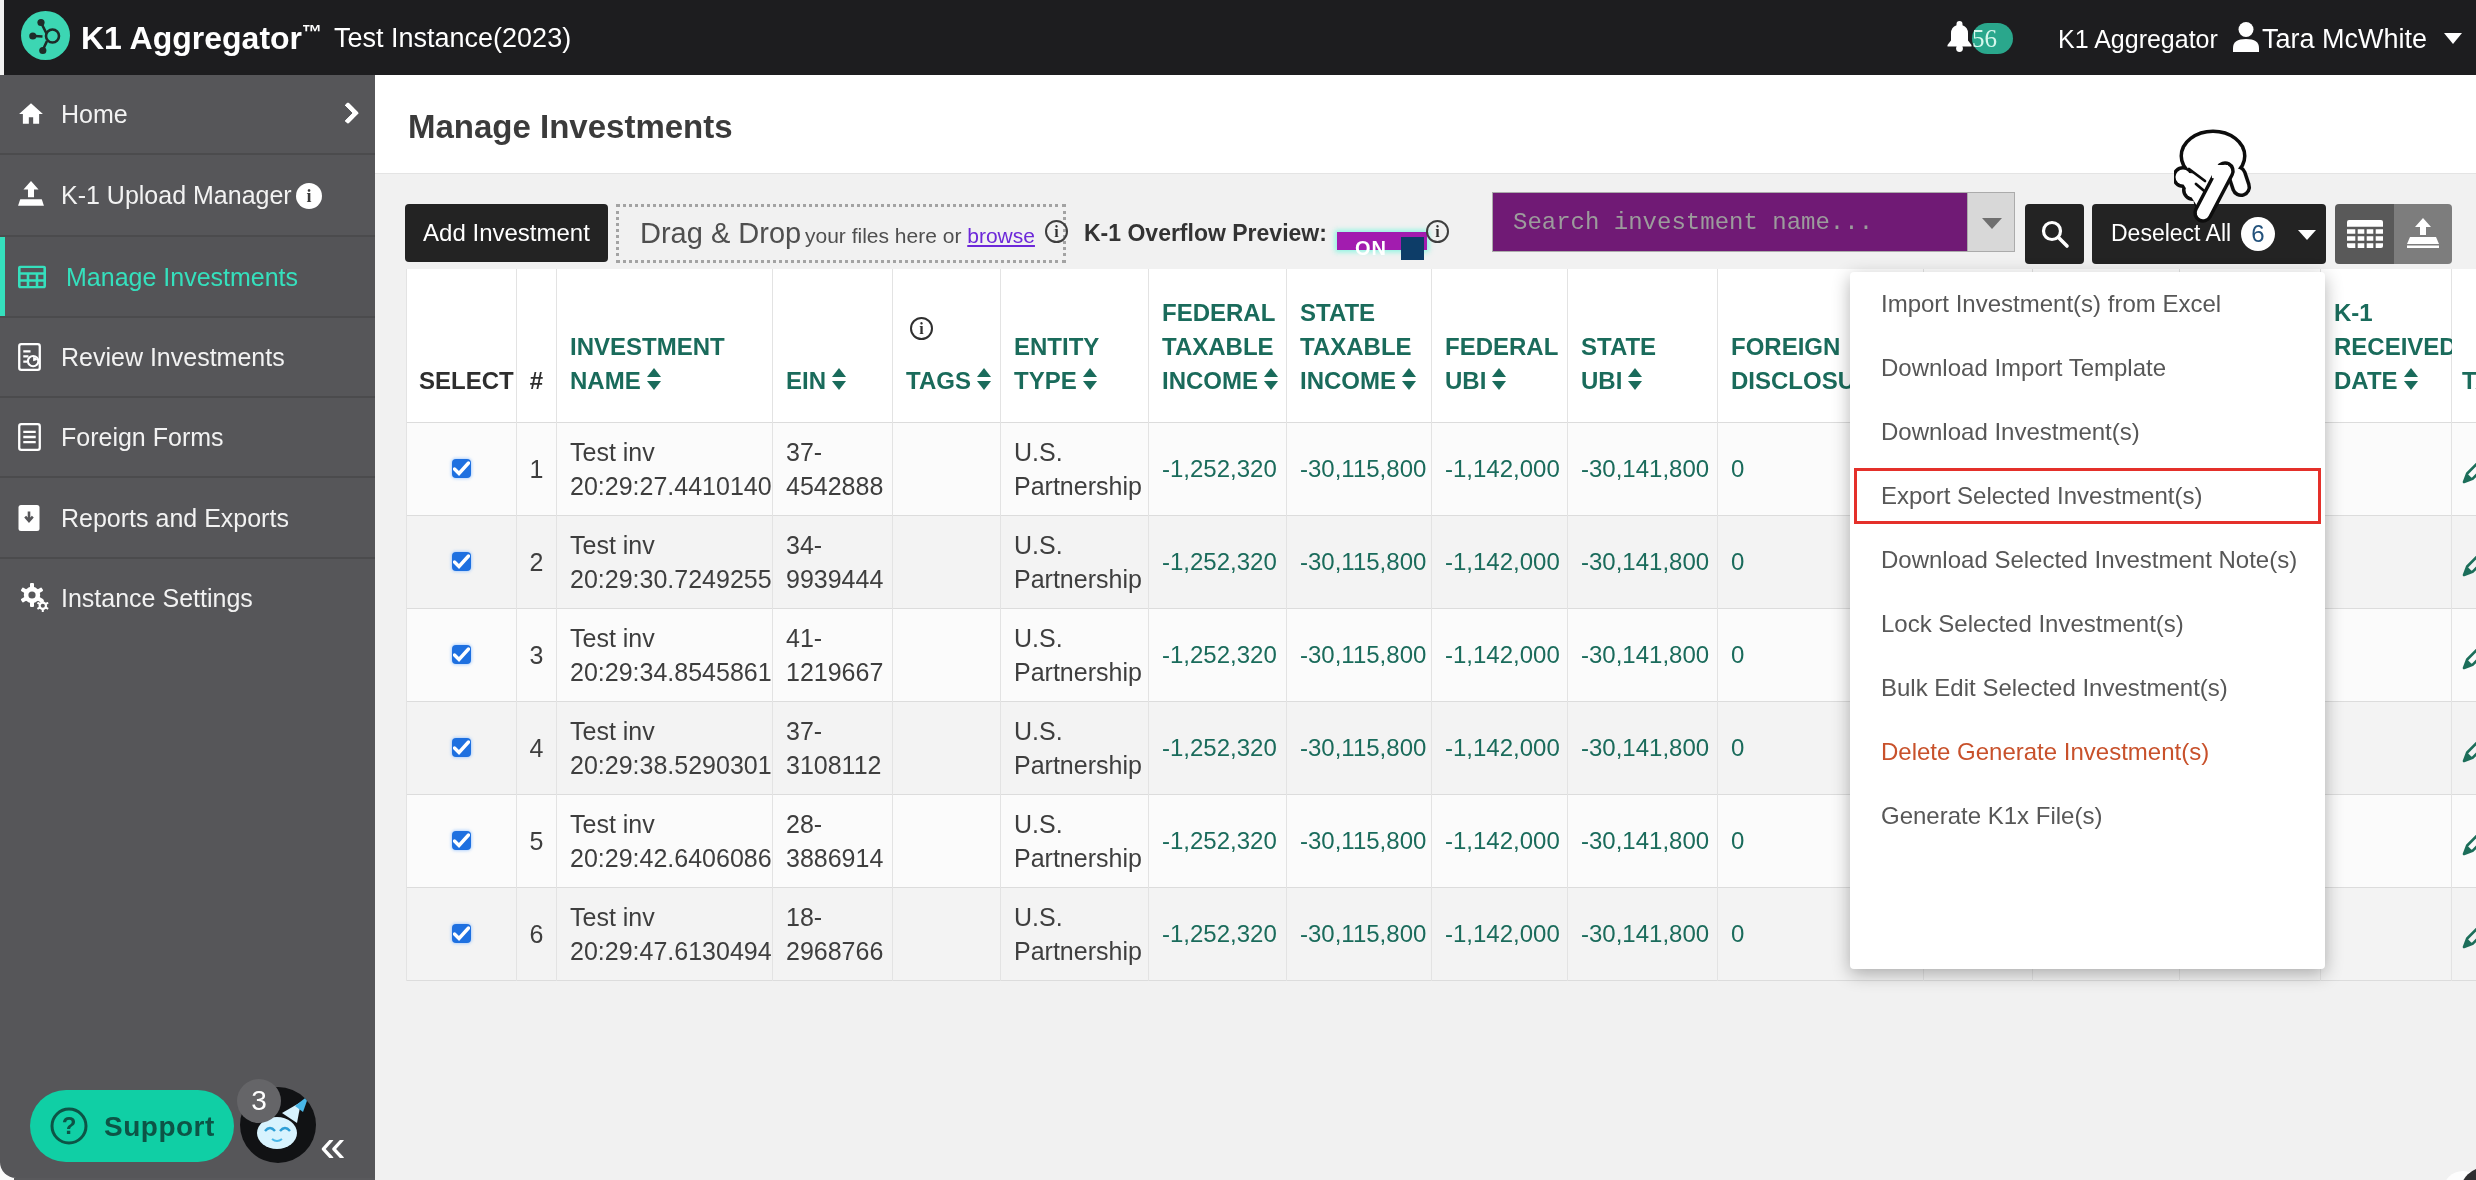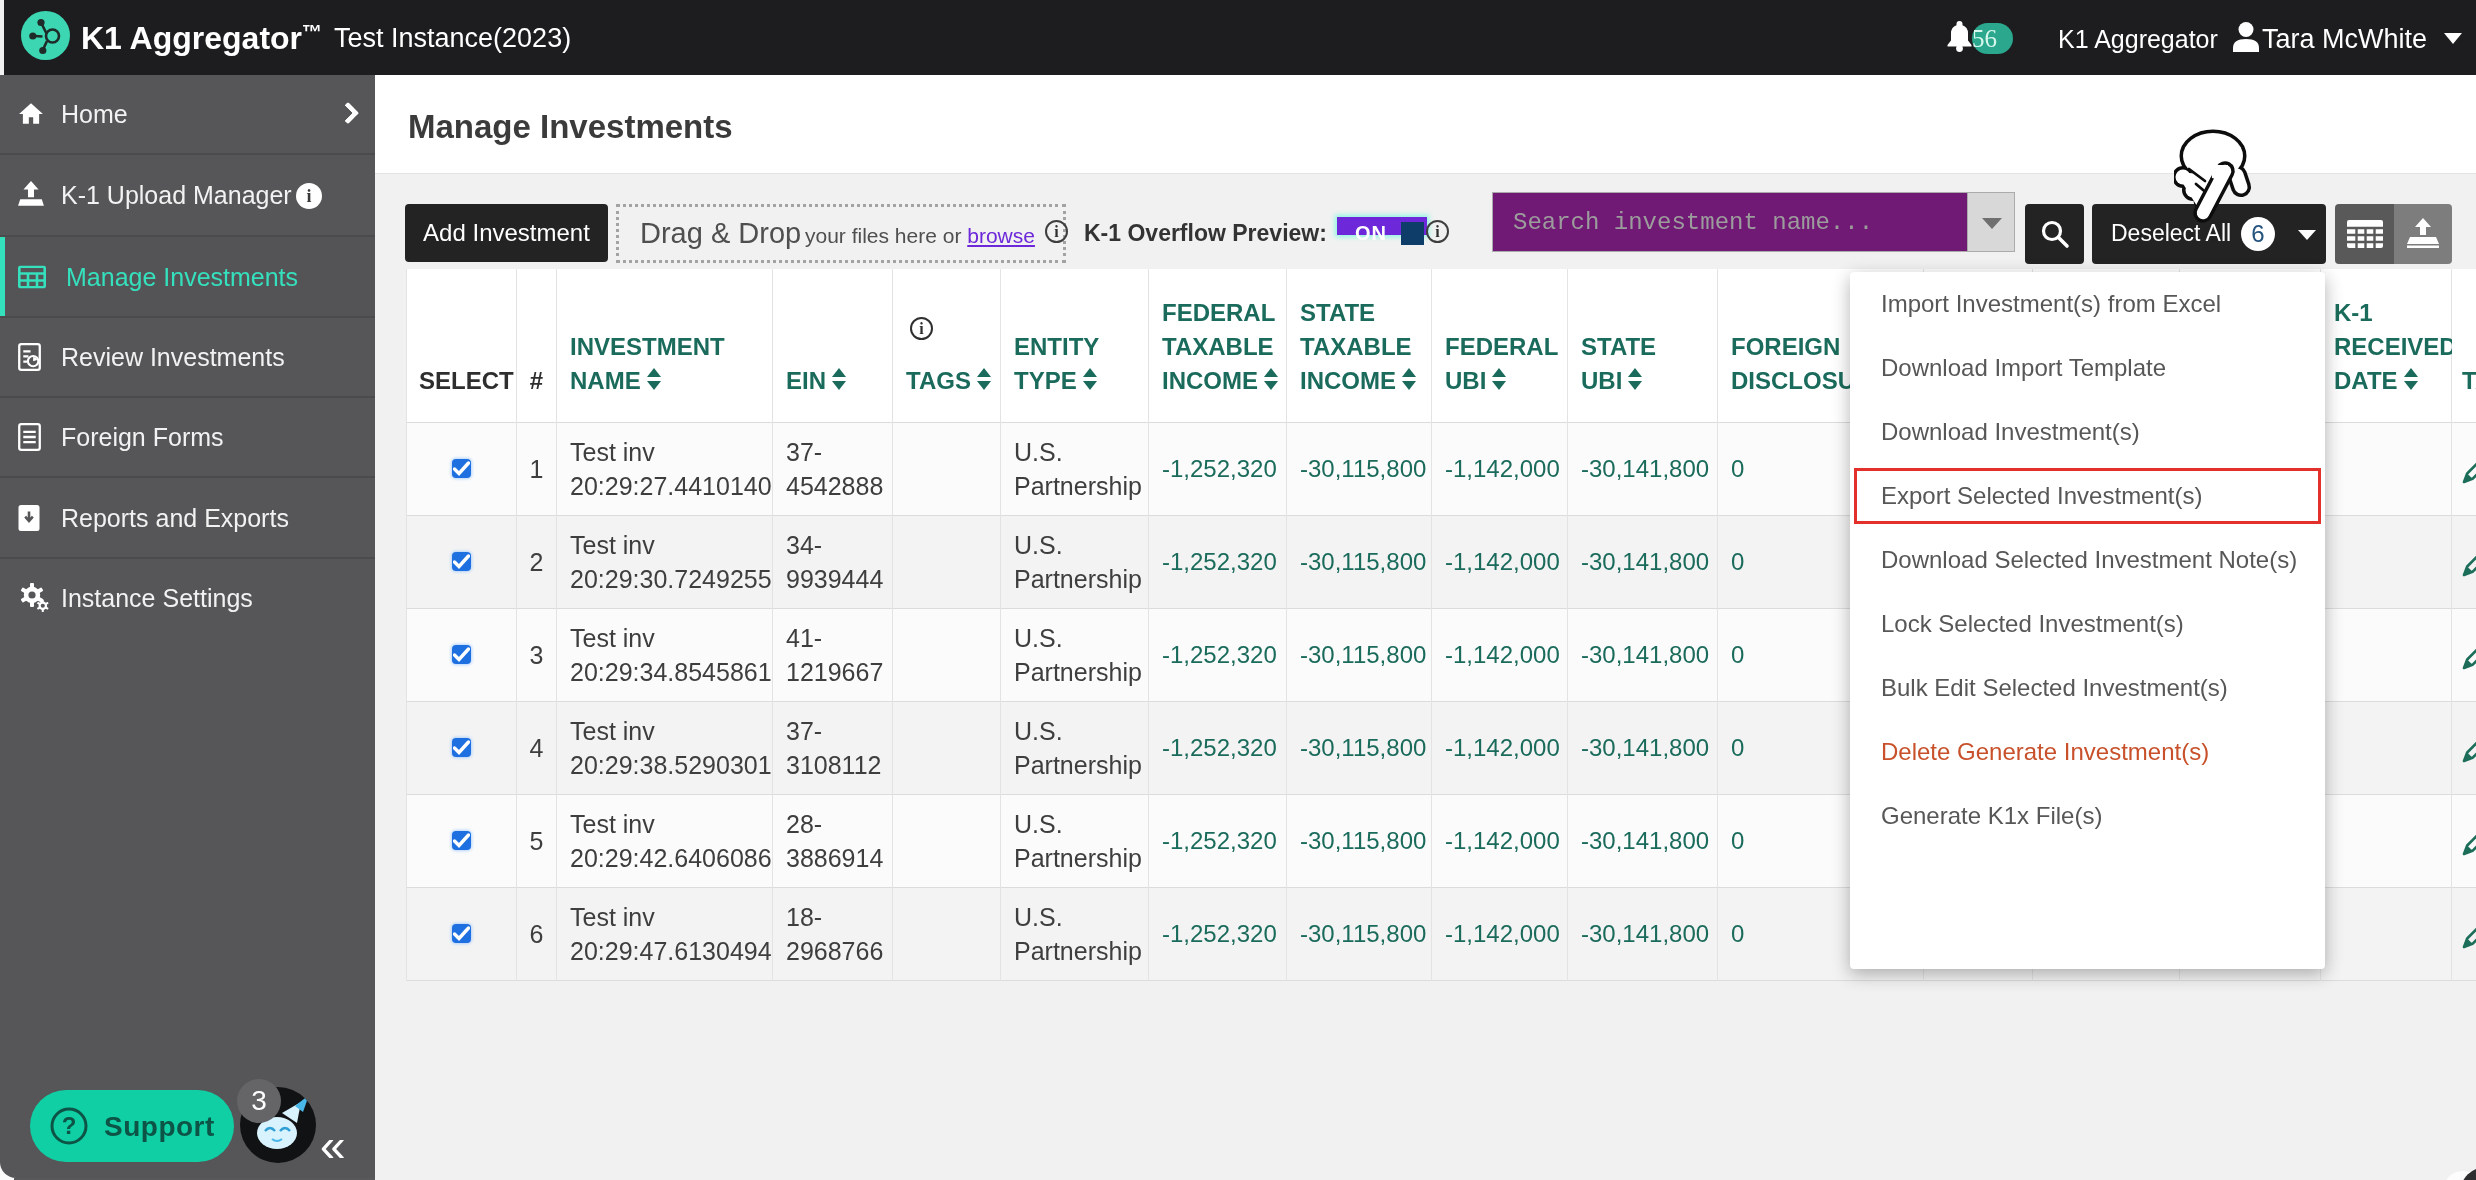--- a/index.html
+++ b/index.html
@@ -49,21 +49,21 @@
 #h1 { position:absolute; left:33px; top:33px; font-size:33px; font-weight:bold; color:#3b3b3b; }
 
 .btn-dark { position:absolute; background:#232323; border-radius:4px; color:#fff; }
 #addinv { left:30px; top:129px; width:203px; height:58px; font-size:24px; text-align:center; line-height:58px; }
 #dragbox { position:absolute; left:241px; top:129px; width:450px; height:59px; border:3px dotted #a3a3a3; }
 #dragbox .big { position:absolute; left:21px; top:10px; font-size:29px; color:#4f4f4f; white-space:nowrap; }
 #dragbox .sm { position:absolute; left:186px; top:17px; font-size:21px; color:#4f4f4f; white-space:nowrap; }
 #dragbox .browse { color:#6d28d9; text-decoration:underline; }
 .iout { position:absolute; width:23px; height:23px; border:2px solid #3f3f3f; border-radius:50%; color:#2f2f2f; font-weight:bold; font-size:16px; text-align:center; line-height:20px; font-family:"Liberation Serif",serif; background:transparent; }
 #overflowlbl { position:absolute; left:709px; top:145px; font-size:23px; font-weight:bold; color:#333; white-space:nowrap; }
-#toggle { position:absolute; left:962px; top:142px; width:90px; height:18px; background:#6d28d9; box-shadow:0 0 5px 2px rgba(130,246,224,0.9); }
+#toggle { position:absolute; left:962px; top:157px; width:90px; height:18px; background:#a21caf; box-shadow:0 0 5px 2px rgba(130,246,224,0.9); }
 #toggle .on { position:absolute; left:18px; top:5px; color:#fff; font-weight:bold; font-size:20px; letter-spacing:1px; }
 #toggle .knob { position:absolute; left:64px; top:5px; width:23px; height:23px; background:#0d3d68; }
 
 #search { position:absolute; left:1117px; top:117px; width:523px; height:60px; background:#701a75; border:1px solid #ababab;font-family:Liberation Mono, monospace; }
 #search .ph { position:absolute; left:20px; top:16px; font-size:24px; color:#9c9c9c; white-space:nowrap; }
 #search .dd { position:absolute; right:0; top:0; width:47px; height:58px; background:#d8d8d8; border-left:1px solid #ababab; }
 #search .dd .c { position:absolute; left:14px; top:25px; width:0; height:0; border-left:10px solid transparent; border-right:10px solid transparent; border-top:11px solid #6f6f6f; }
 #searchbtn { left:1650px; top:129px; width:59px; height:60px; }
 #deselect { left:1717px; top:129px; width:234px; height:60px; }
 #deselect .t { position:absolute; left:19px; top:16px; font-size:23px; color:#fff; white-space:nowrap; }

